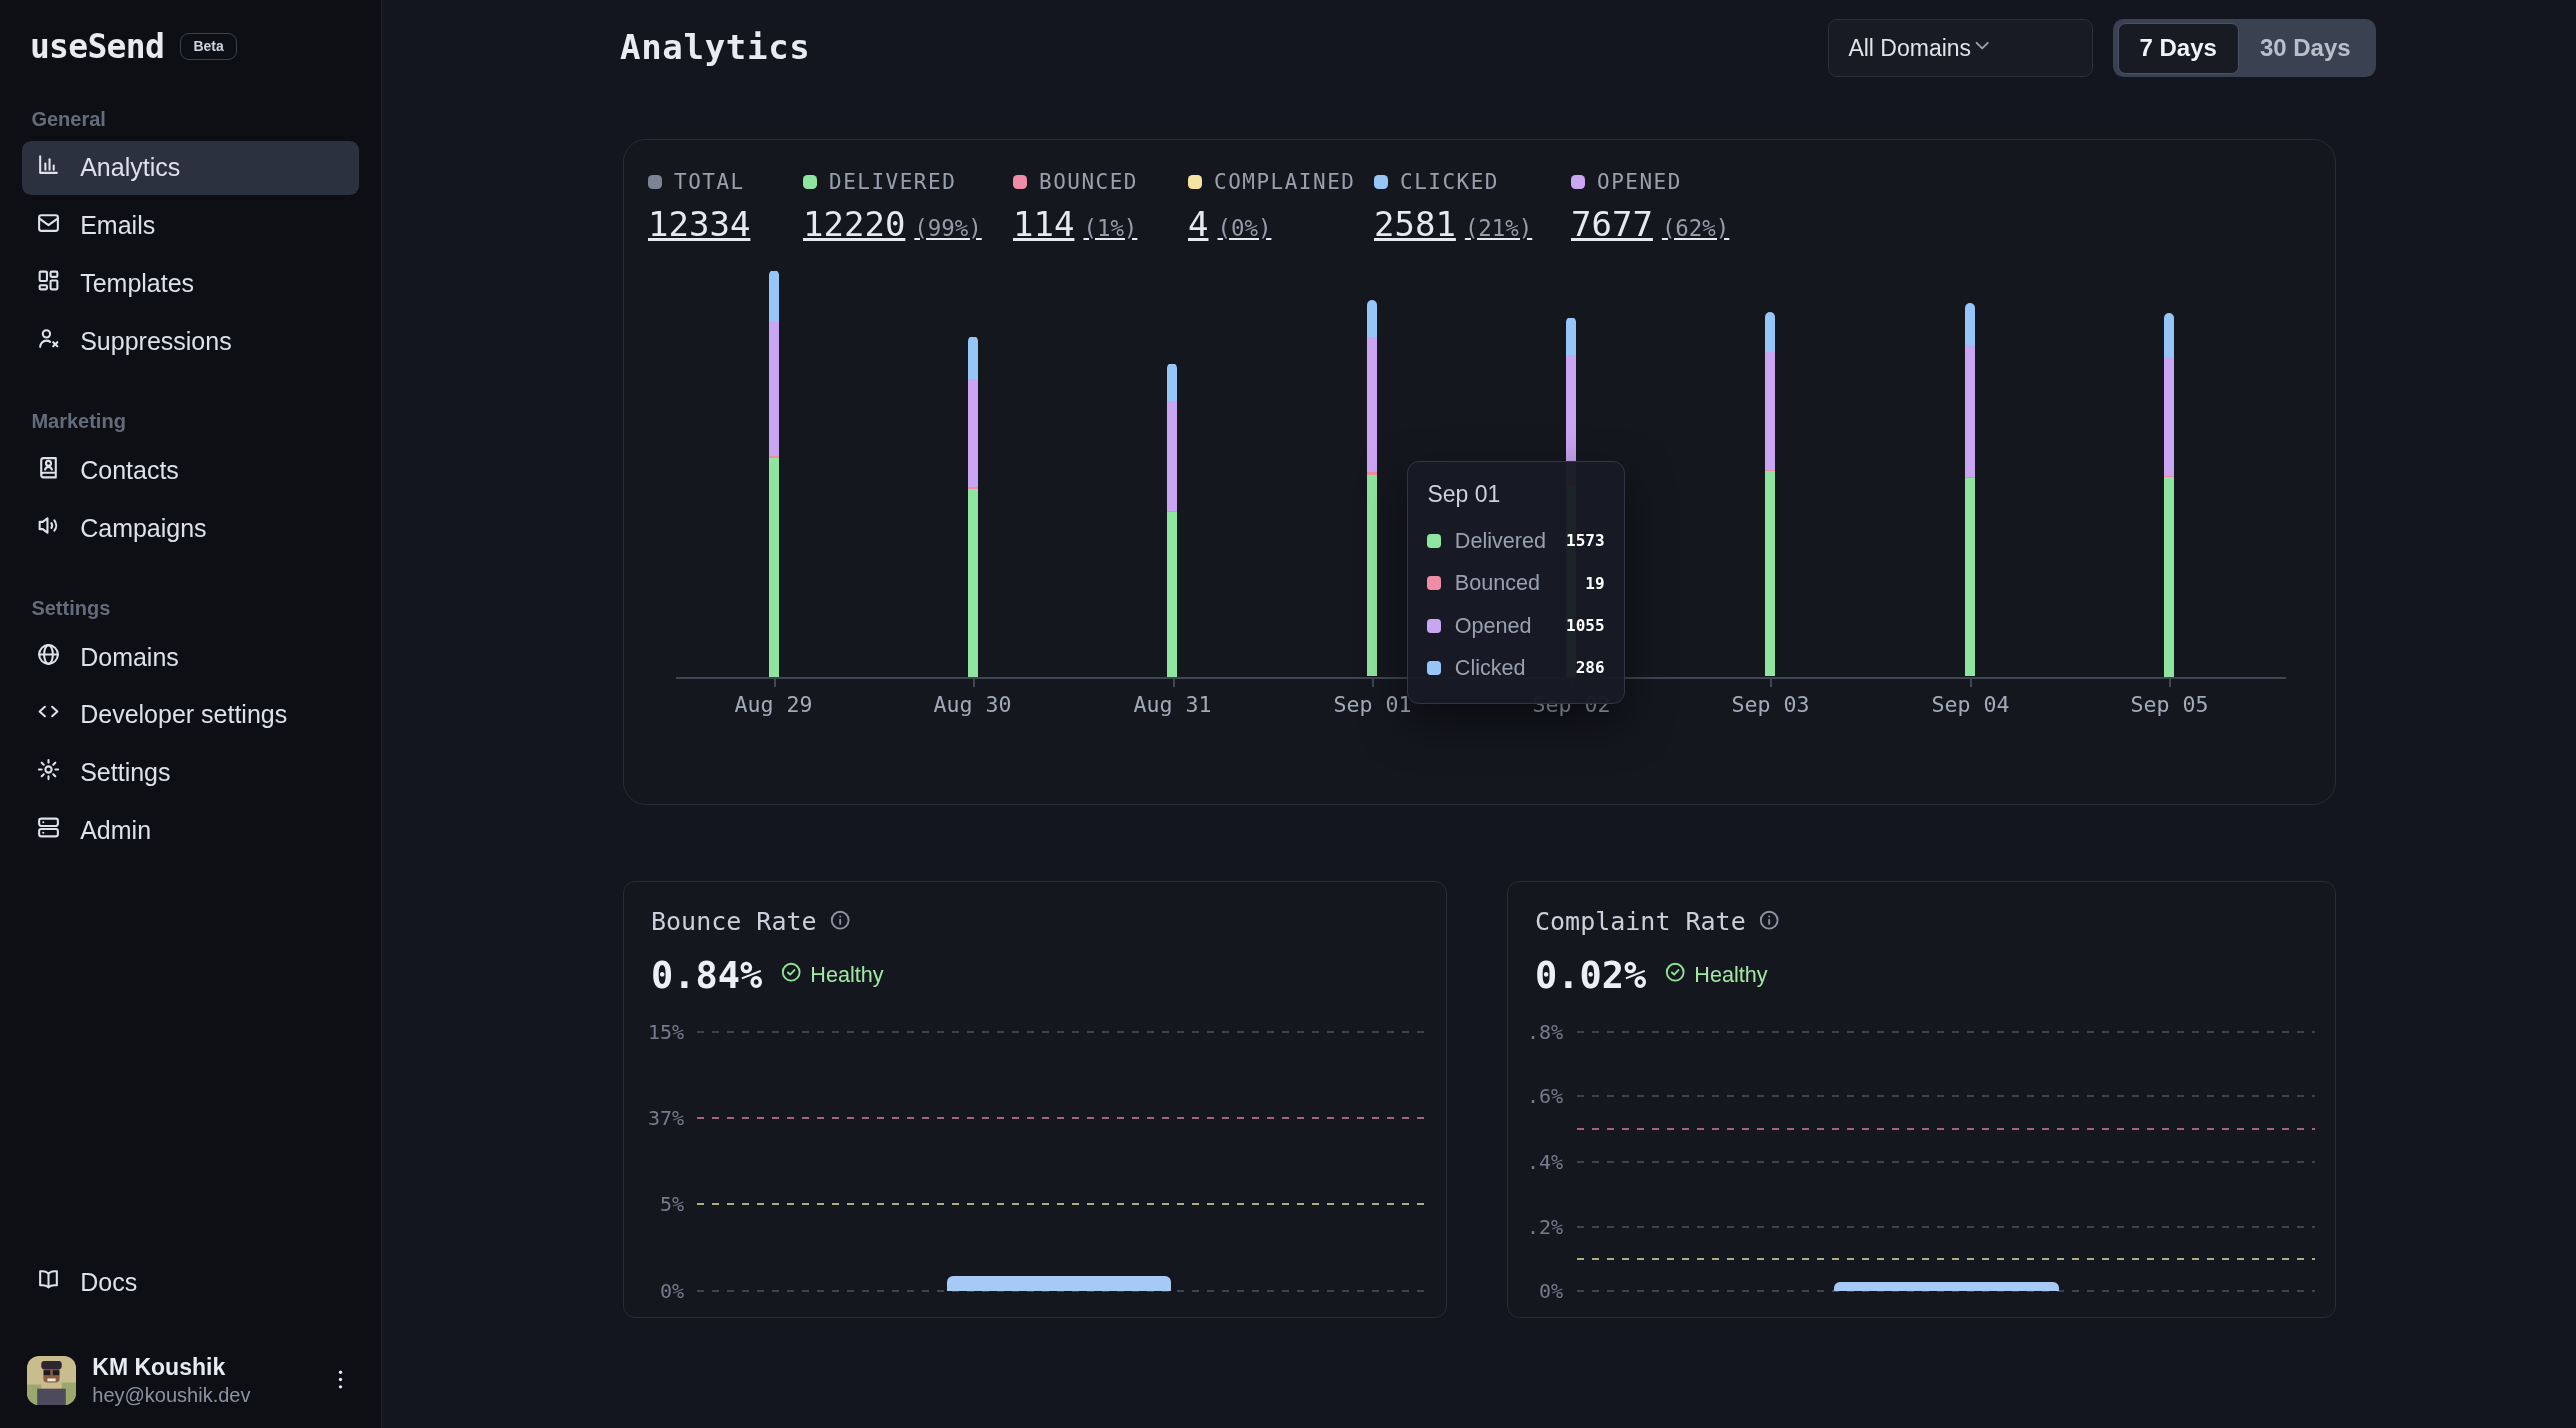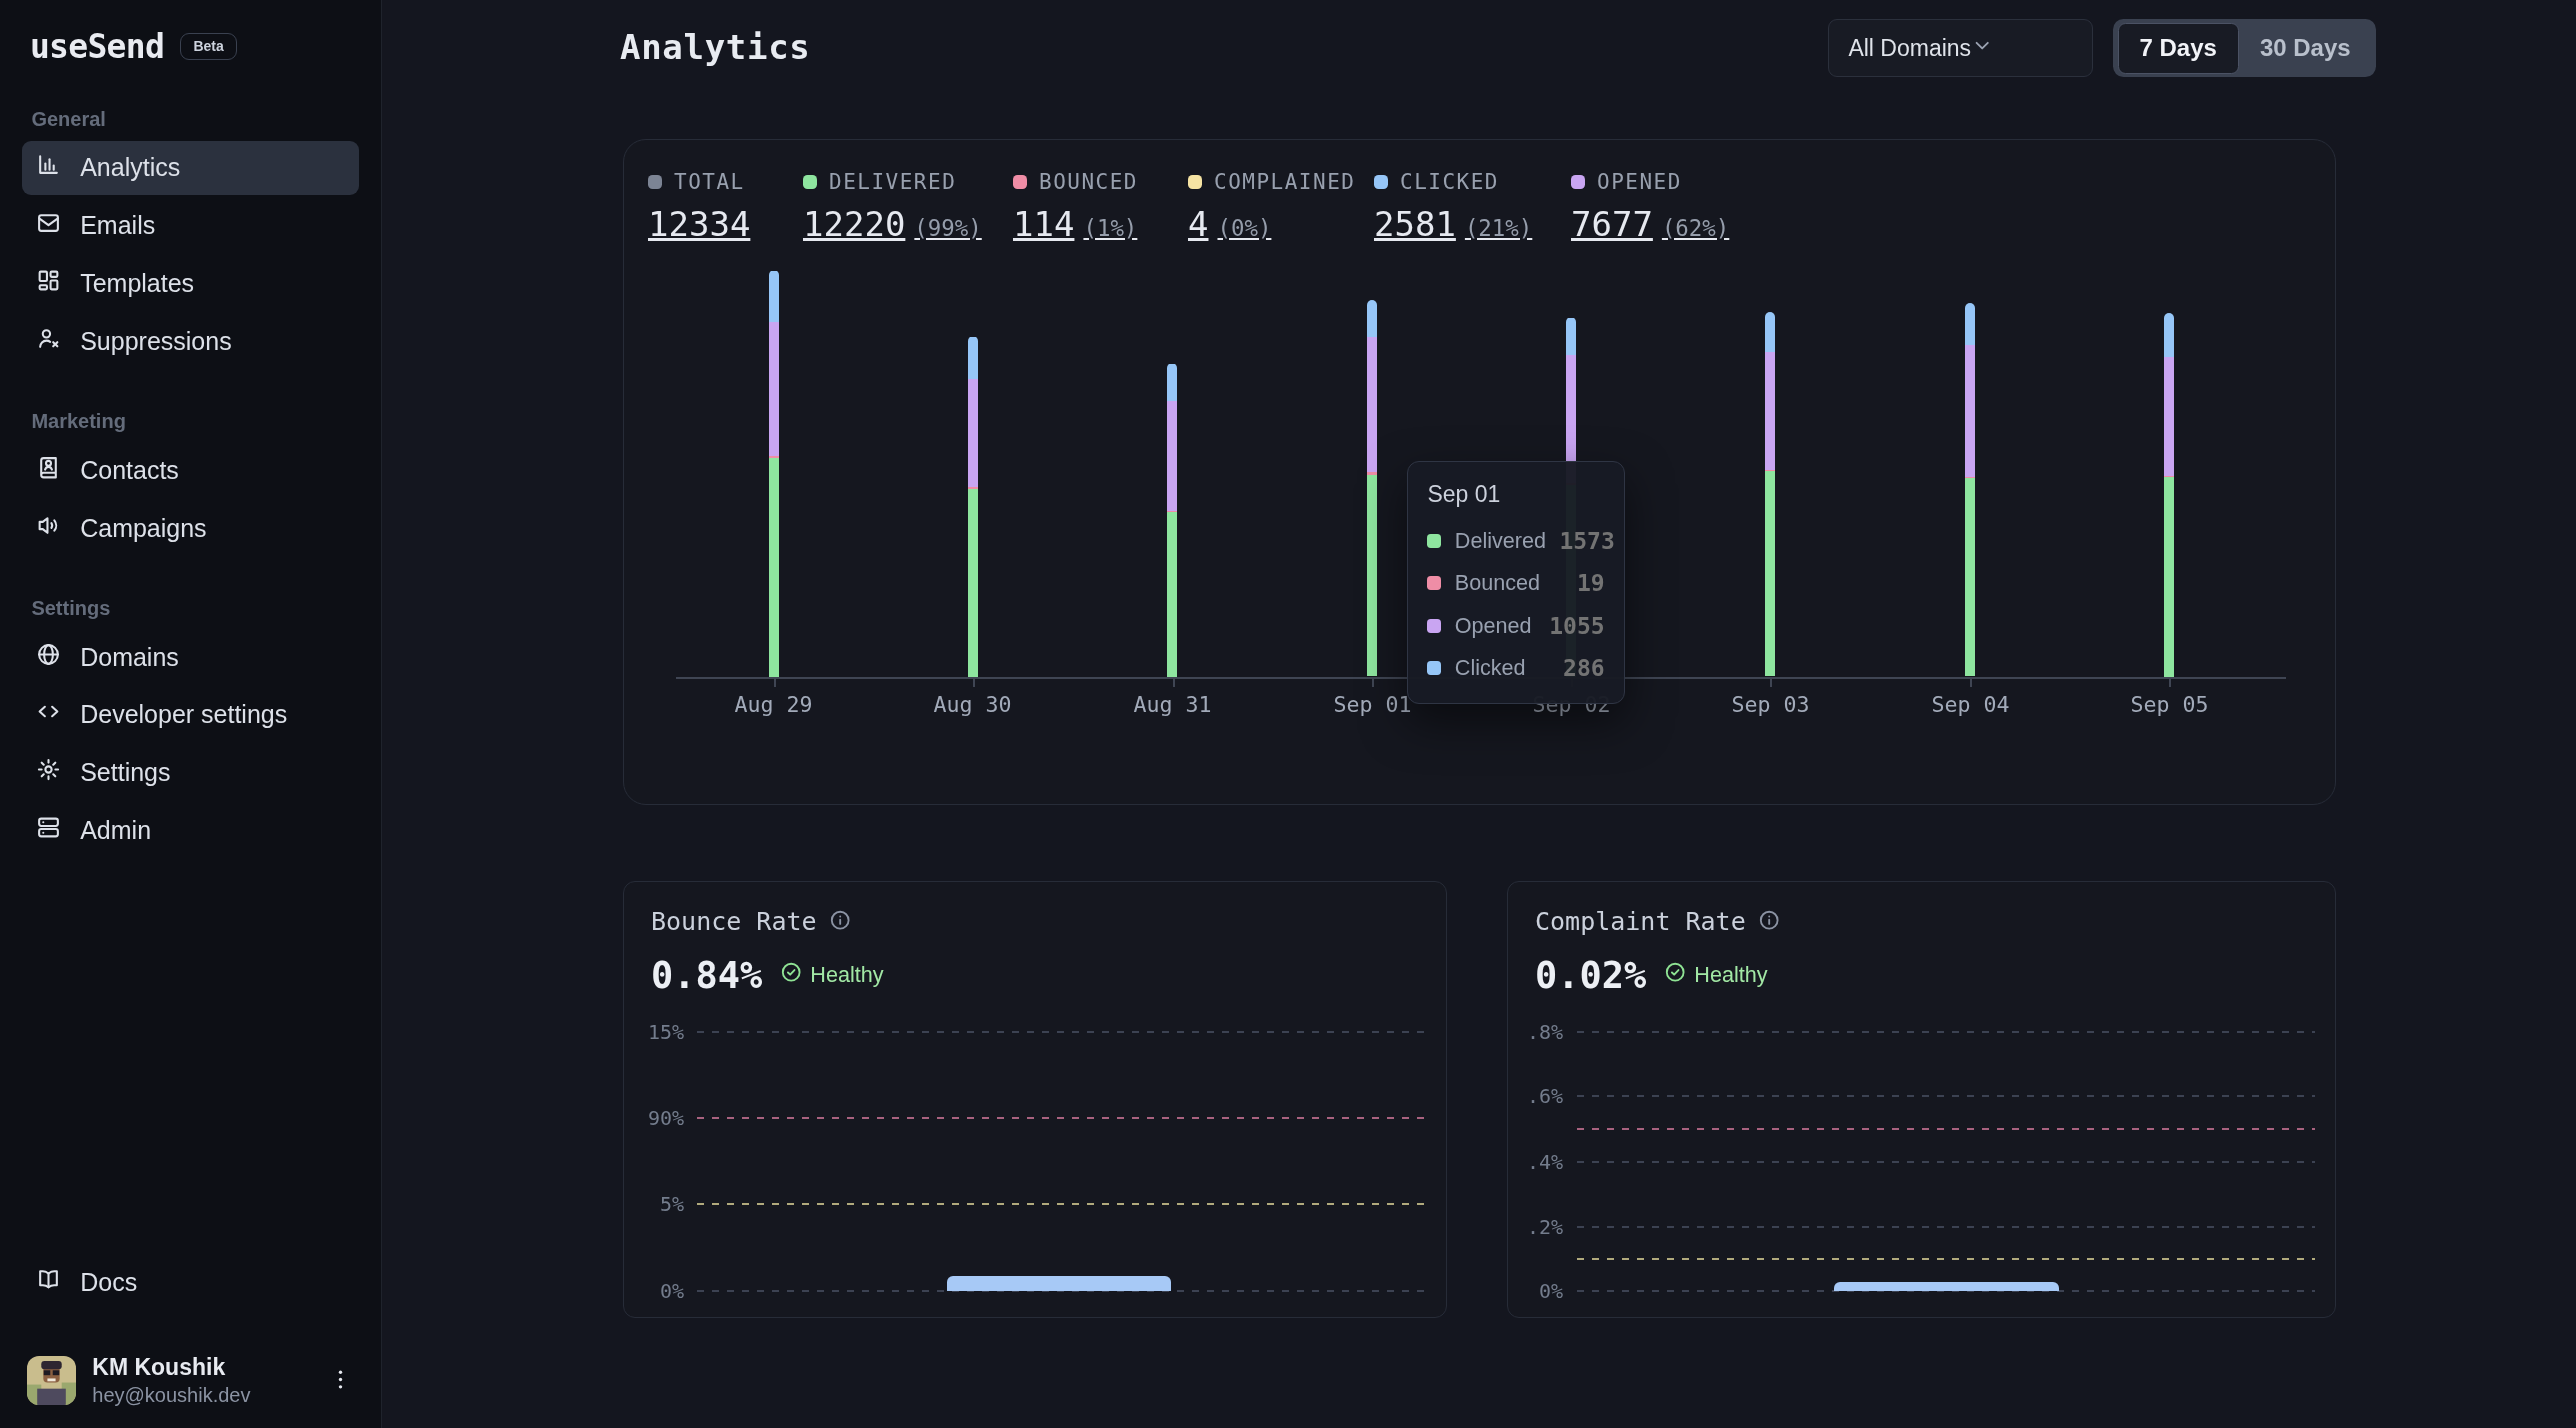--- a/index.html
+++ b/index.html
@@ -59,21 +59,21 @@
   .axis-label { position:absolute; width:149px; text-align:center; top:552px; font-size:21.6px; color:#a2aab9; }
 
   
   #tooltip { position:absolute; left:1407px; top:461px; width:218px; background:rgba(24,27,36,0.97);
              border:1.5px solid #2f3544; border-radius:12px; padding:19.4px 19.4px 22.4px; z-index:6;
              box-shadow:0 18px 45px rgba(0,0,0,0.5); }
   #tooltip-title { font-size:23px; color:#ccd1dc; margin-bottom:19.4px; }
   .tt-row { display:flex; align-items:center; gap:13.4px; margin-top:16.4px; }
   .tt-swatch { width:14px; height:14px; border-radius:3.7px; flex:0 0 auto; }
   .tt-label { font-size:21.6px; color:#99a1b0; }
-  .tt-value { margin-left:auto; font-size:23px; font-weight:bold; color:#737373; }
+  .tt-value { margin-left:auto; font-size:16px; font-weight:bold; color:#ffffff; }
 
   
   .rate-title-row { display:flex; align-items:center; gap:12px; margin:25px 0 0 27px; }
   .rate-title { font-size:25px; color:#cbd1dc; }
   .rate-title-row svg { width:22.4px; height:22.4px; stroke:#8b93a3; cursor:pointer; }
   .rate-value-row { display:flex; align-items:center; gap:18px; margin:18px 0 0 27px; }
   .rate-value { font-size:37px; font-weight:bold; color:#eceff4; }
   .healthy { display:flex; align-items:center; gap:7.5px; }
   .healthy svg { width:22.4px; height:22.4px; stroke:#8fe394; }
   .healthy span { font-size:21.6px; color:#a2e8a5; }
@@ -395,21 +395,21 @@
       <span class="healthy">
         <span><svg viewBox="0 0 24 24" width="22.4" height="22.4">
             <circle cx="12" cy="12" r="9"></circle>
             <path d="m8.5 12.3 2.4 2.4 4.6-5"></path>
           </svg></span>
         <span>Healthy</span>
       </span>
     </div>
     <div class="grid-label mono" style="left:0; width:60px; top:138px;">15%</div>
     <div class="grid-line" style="left:73px; width:729px; top:149px; background:repeating-linear-gradient(90deg,#3c4252 0 6.7px, transparent 6.7px 15px);"></div>
-    <div class="grid-label mono" style="left:0; width:60px; top:224px;">90%</div>
+    <div class="grid-label mono" style="left:0; width:60px; top:224px;">37%</div>
     <div class="grid-line" style="left:73px; width:729px; top:235px; background:repeating-linear-gradient(90deg,#a8627f 0 6.7px, transparent 6.7px 15px);"></div>
     <div class="grid-label mono" style="left:0; width:60px; top:310px;">5%</div>
     <div class="grid-line" style="left:73px; width:729px; top:321px; background:repeating-linear-gradient(90deg,#b1aa7d 0 6.7px, transparent 6.7px 15px);"></div>
     <div class="grid-label mono" style="left:0; width:60px; top:397px;">0%</div>
     <div class="grid-line" style="left:73px; width:729px; top:408px; background:repeating-linear-gradient(90deg,#3c4252 0 6.7px, transparent 6.7px 15px);"></div>
     <div class="rate-bar" style="left:323px; top:394px; width:224px; height:15px; background:#a7c9f6;"></div>
   </div>
 <div class="card" id="complaint-card" style="left:1507px; top:881px; width:829px; height:437px;">
     <div class="rate-title-row">
       <span class="rate-title mono">Complaint Rate</span>

